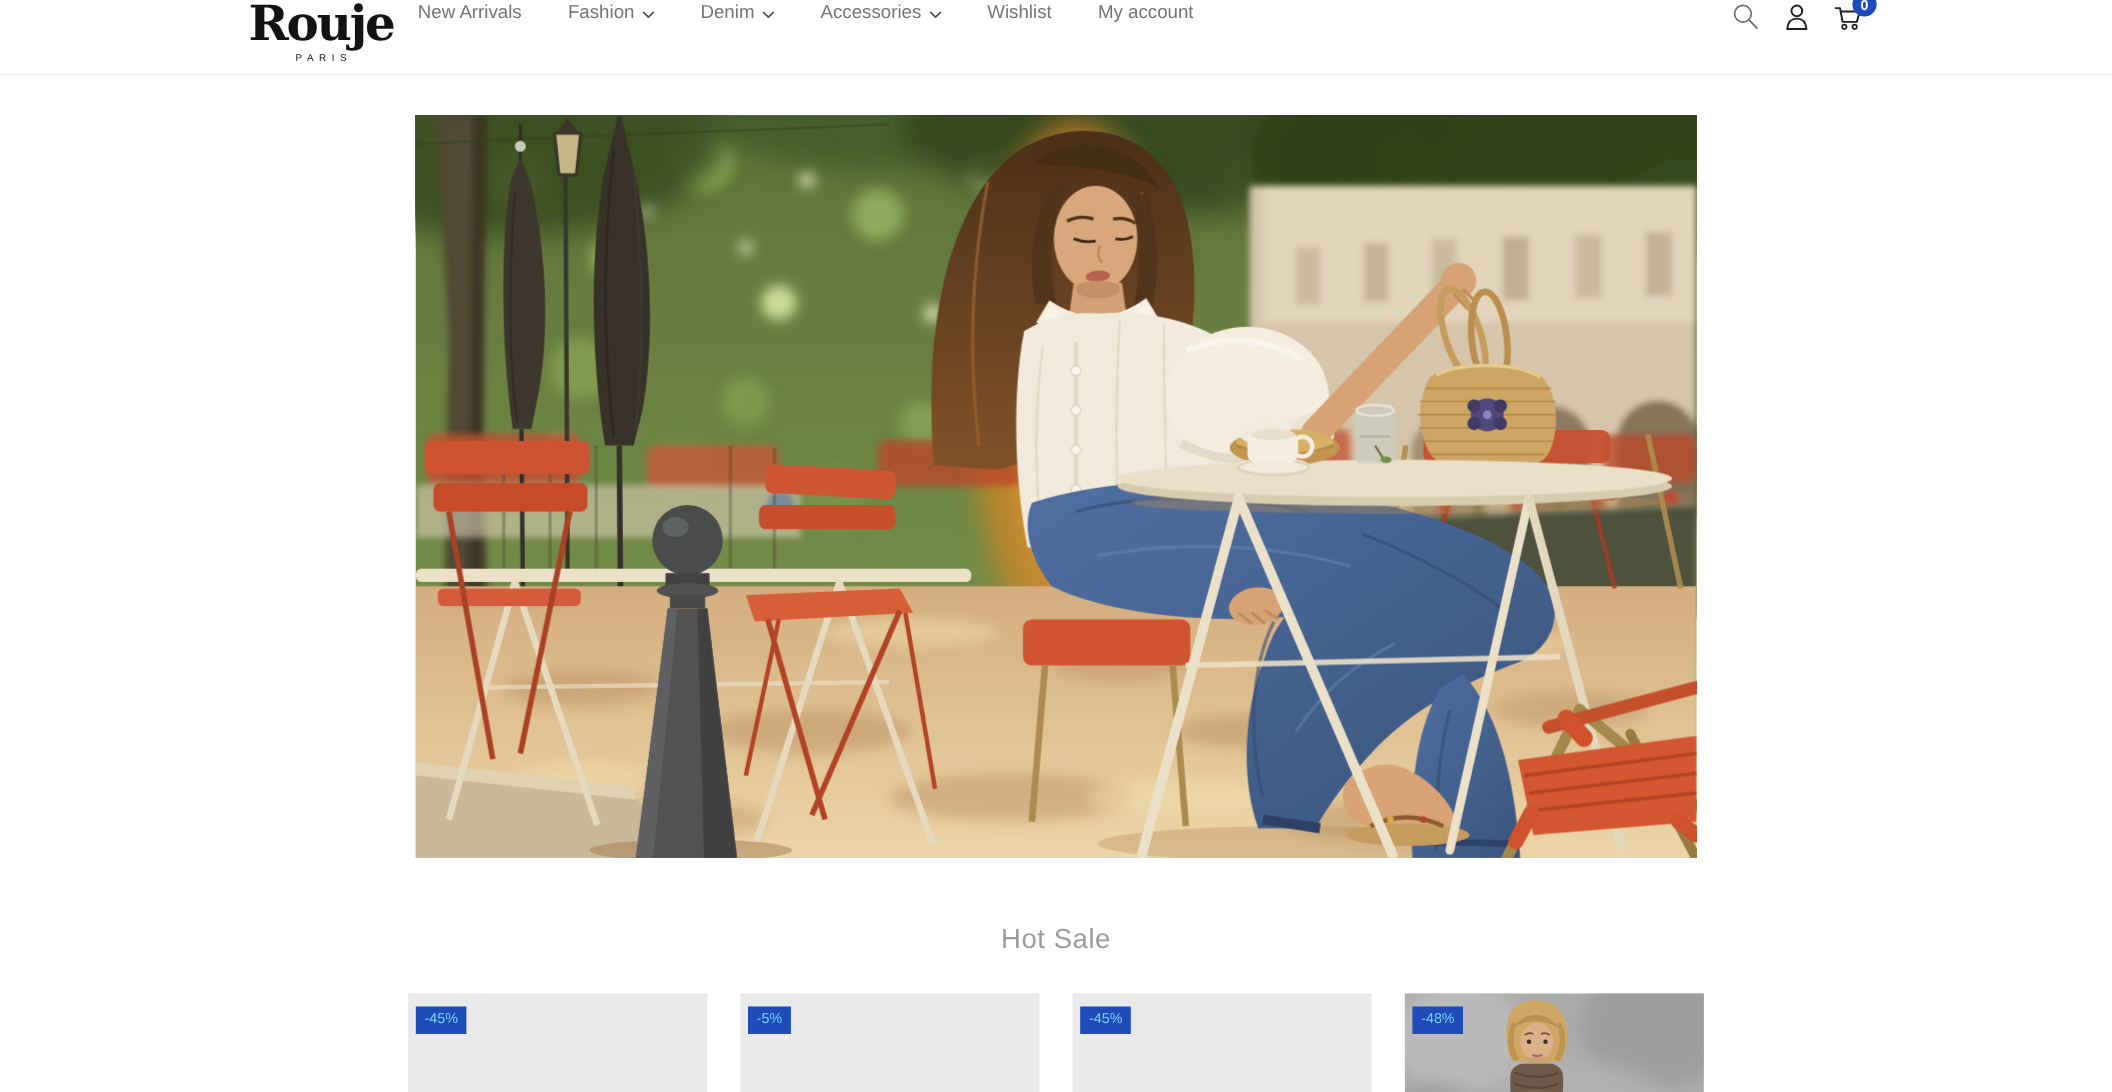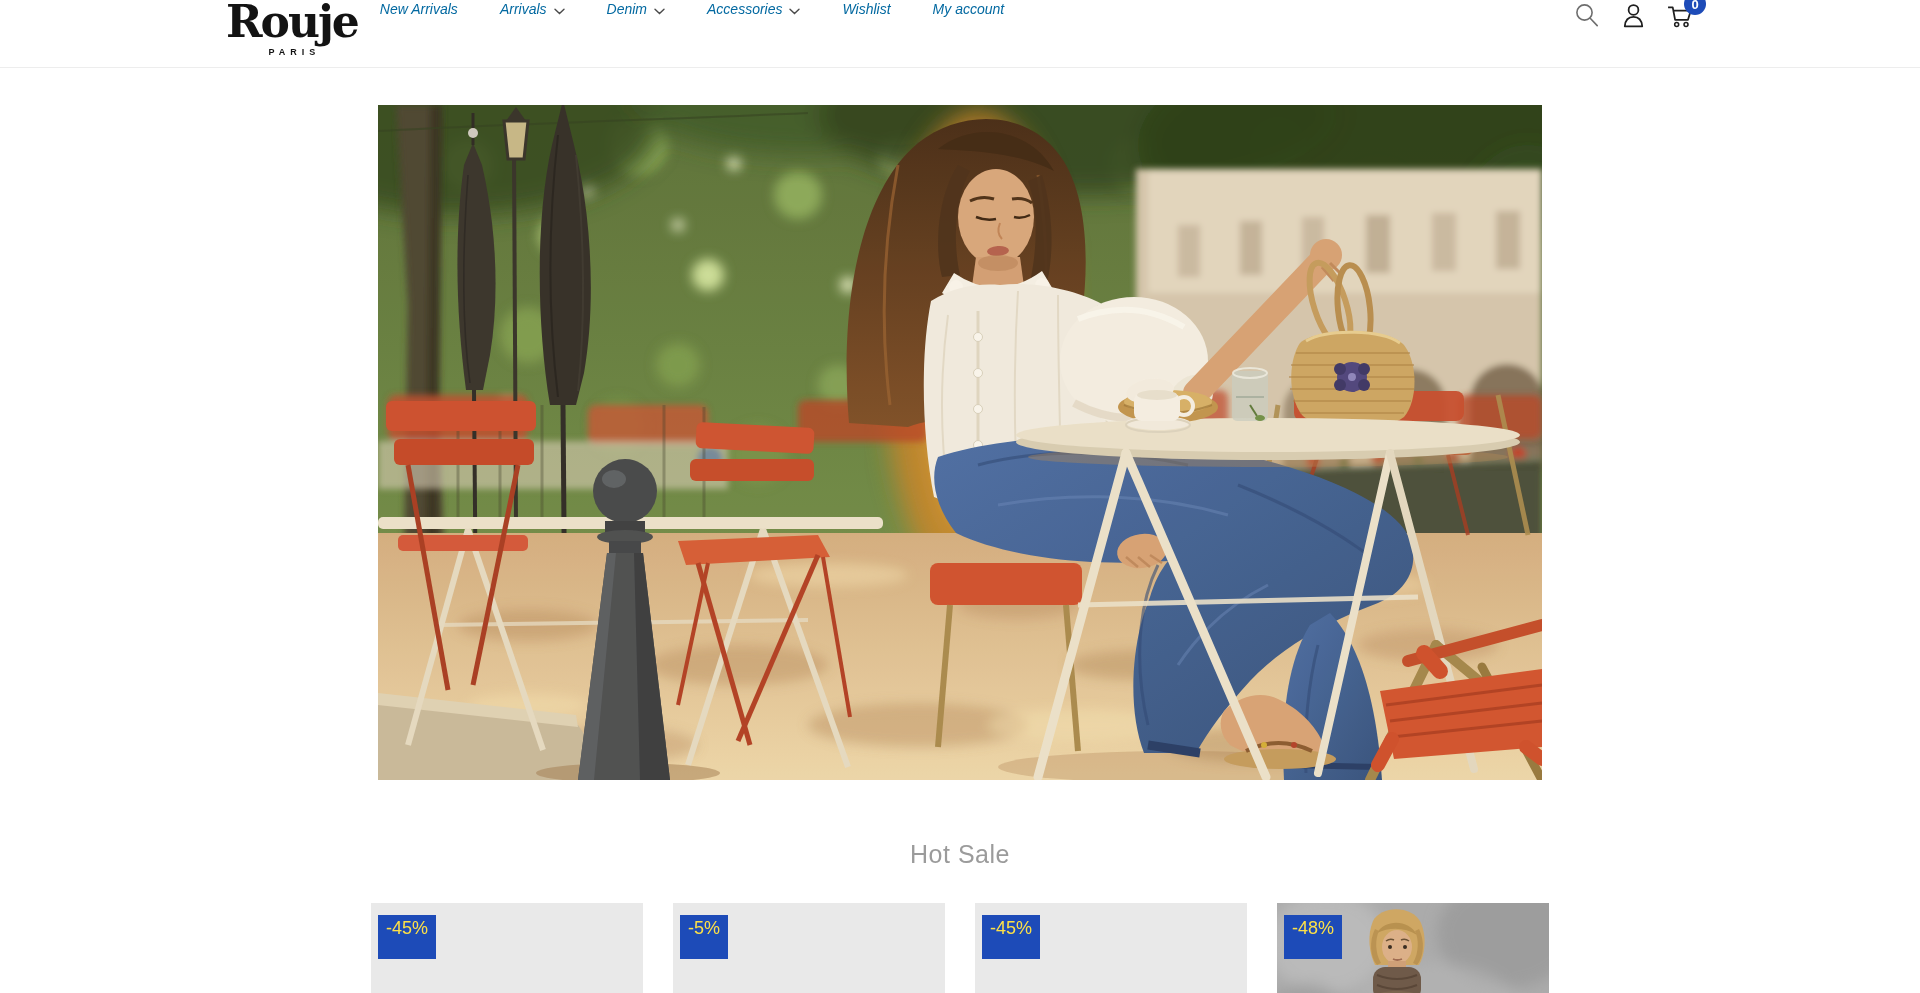--- a/index.html
+++ b/index.html
@@ -13,29 +13,28 @@
     padding: 0 225px 0 226px;
     border-bottom: 1px solid #ededed;
     background: #fff;
   }
   .logo{ display:flex; flex-direction:column; align-items:center; line-height:1; cursor:pointer; margin-right:22px; }
   .logo-word{
     font-family: "DejaVu Serif", serif; font-weight: 700; font-style: normal;
     font-size: 44px; letter-spacing: -2px; color: #131313;
   }
   .logo-sub{
-    font-size: 9px; font-weight: 700; letter-spacing: 5px; color: #131313;
+    font-size: 9px; font-weight: 400; letter-spacing: 5px; color: #131313;
     margin-top: 4px; padding-left: 5px;
   }
   nav.main-nav{ display:flex; align-items:center; gap: 42px; }
   .nav-item{
     display:flex; align-items:center; gap:7px;
-    font-size: 14px; color: #0369a1; text-decoration: none; cursor:pointer;
+    font-size: 17px; color: #737373; text-decoration: none; cursor:pointer;
     white-space: nowrap;
-    font-style: italic;
   }
   .chev{ display:inline-block; margin-top:2px; }
   .header-actions{ margin-left:auto; display:flex; align-items:center; gap:17px; }
   .icon-btn{ position:relative; width:30px; height:30px; display:flex; align-items:center; justify-content:center; cursor:pointer; }
   .cart-badge{
     position:absolute; top:-7px; right:-11px;
     min-width:22px; height:22px; border-radius:50%;
     background: var(--accent); color:#fff; font-size:13px; font-weight:700;
     display:flex; align-items:center; justify-content:center;
   }
@@ -58,42 +57,42 @@
   
   .products{
     width: 1178px; margin: 34px auto 0 auto;
     display: grid; grid-template-columns: repeat(4, 1fr); gap: 30px;
   }
   .card{
     position: relative; height: 362px; background: #e9e9e9; overflow:hidden; cursor:pointer;
   }
   .badge{
     position: absolute; left: 7px; top: 12px; z-index: 2;
-    background: var(--accent); color: #fde047;
-    font-size: 18px; line-height: 1; padding: 4px 8px 22px 8px;
+    background: var(--accent); color: #7dd3fc;
+    font-size: 13px; line-height: 1; padding: 4px 8px 8px 8px;
   }
   .card-photo svg{ display:block; }
 
   :root{ --accent:#1d4bb8; }
 </style>
 </head>
 <body>
 
 <header class="site-header">
   <div class="logo">
     <span class="logo-word">Rouje</span>
     <span class="logo-sub">PARIS</span>
   </div>
 
   <nav class="main-nav">
     <a class="nav-item">
       <span>New Arrivals</span>
     </a>
     <a class="nav-item">
-      <span>Arrivals</span>
+      <span>Fashion</span>
       <span class="chev"><svg width="11" height="7" viewBox="0 0 11 7">
             <path d="M1,1.3 L5.5,5.6 L10,1.3" stroke="#4a4a4a" stroke-width="1.4" fill="none" stroke-linecap="round"></path>
           </svg></span>
     </a>
     <a class="nav-item">
       <span>Denim</span>
       <span class="chev"><svg width="11" height="7" viewBox="0 0 11 7">
             <path d="M1,1.3 L5.5,5.6 L10,1.3" stroke="#4a4a4a" stroke-width="1.4" fill="none" stroke-linecap="round"></path>
           </svg></span>
     </a>

